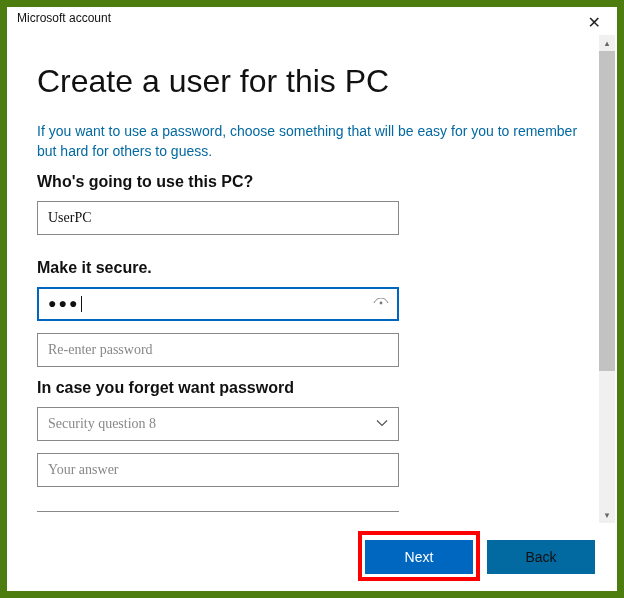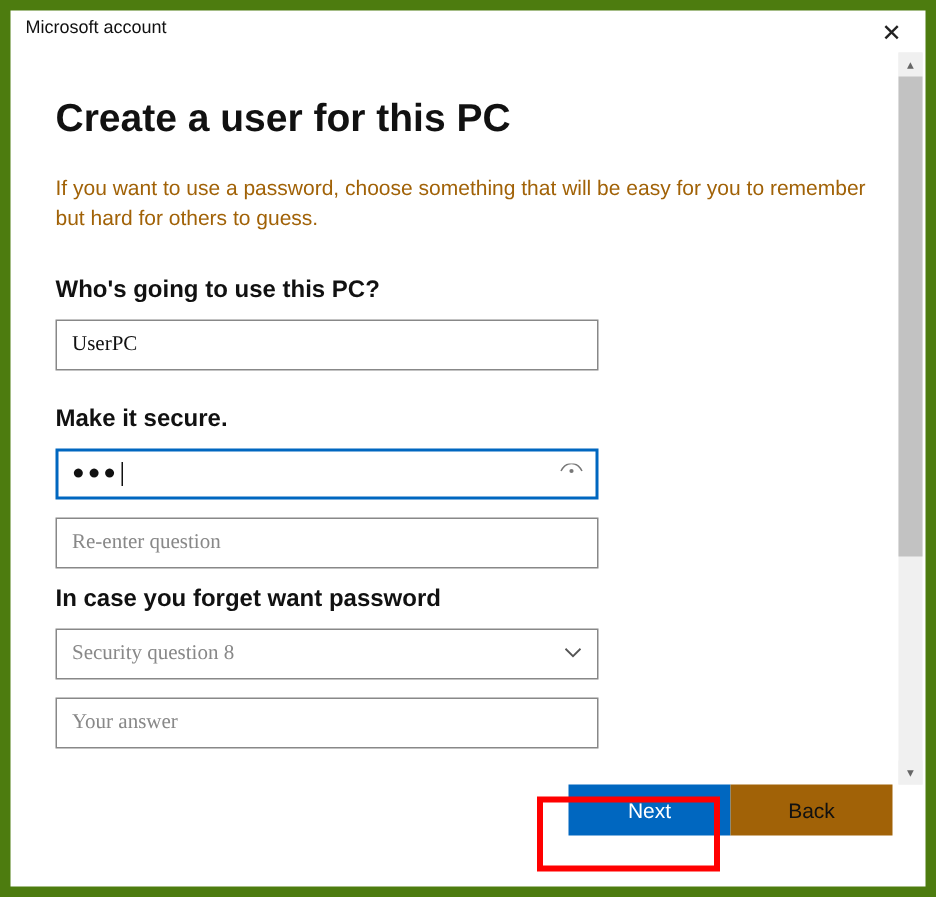--- a/index.html
+++ b/index.html
@@ -79,30 +79,30 @@
     position: absolute;
     bottom: 0; left: 0; right: 0;
     height: 16px;
     background: #f0f0f0;
     color: #666;
     font-size: 9px;
     text-align: center;
     line-height: 16px;
   }
   h1.page-title {
-    font-weight: 700;
-    font-size: 26px;
+    font-weight: 400;
+    font-size: 32px;
     margin: 0 0 22px 0;
     color: #111;
   }
   .subtitle {
     font-size: 14px;
-    color: #a16207;
+    color: #0369a1;
     line-height: 1.4;
-    margin-bottom: 30px;
+    margin-bottom: 12px;
     width: 560px;
   }
   .section-label {
     font-weight: 600;
     font-size: 16px;
     color: #111;
     margin-bottom: 10px;
   }
   .field {
     width: 362px;
@@ -161,39 +161,40 @@
     height: 1px;
     background: #888;
     margin-top: 4px;
   }
   .footer {
     position: absolute;
     left: 0; right: 0; bottom: 0;
     height: 68px;
     display: flex;
     justify-content: flex-end;
-    align-items: flex-start;
+    align-items: center;
     padding-right: 22px;
+    gap: 14px;
   }
   .btn {
     width: 108px;
     height: 34px;
     font-size: 14px;
     display: flex;
     align-items: center;
     justify-content: center;
     border: none;
     cursor: default;
   }
   .btn-primary {
     background: #0067c0;
     color: #fff;
   }
   .btn-secondary {
-    background: #a16207;
+    background: #0369a1;
     color: #111;
   }
   .highlight-box {
     position: absolute;
     border: 4px solid #ff0000;
     pointer-events: none;
   }
 </style>
 </head>
 <body>
@@ -222,21 +223,21 @@
         <span class="pw-dots value">●●●</span>
           <span class="caret"></span>
         <span class="reveal-eye">
           <svg width="16" height="10" viewBox="0 0 16 10">
               <path d="M1 5 C3 1 6 0 8 0 C10 0 13 1 15 5" fill="none" stroke="#777" stroke-width="1"></path>
               <circle cx="8" cy="5" r="1.4" fill="#777"></circle>
             </svg>
         </span>
       </div>
       <div class="field">
-        <span class="placeholder">Re-enter question</span>
+        <span class="placeholder">Re-enter password</span>
       </div>
 
       <div class="section-label" style="margin-top:10px">In case you forget want password</div>
       <div class="field select-field">
         <span class="placeholder">Security question 8</span>
         <span class="chev">
           <svg width="12" height="8" viewBox="0 0 12 8">
               <path d="M1 1 L6 6 L11 1" fill="none" stroke="#555" stroke-width="1.2"></path>
             </svg>
         </span>

